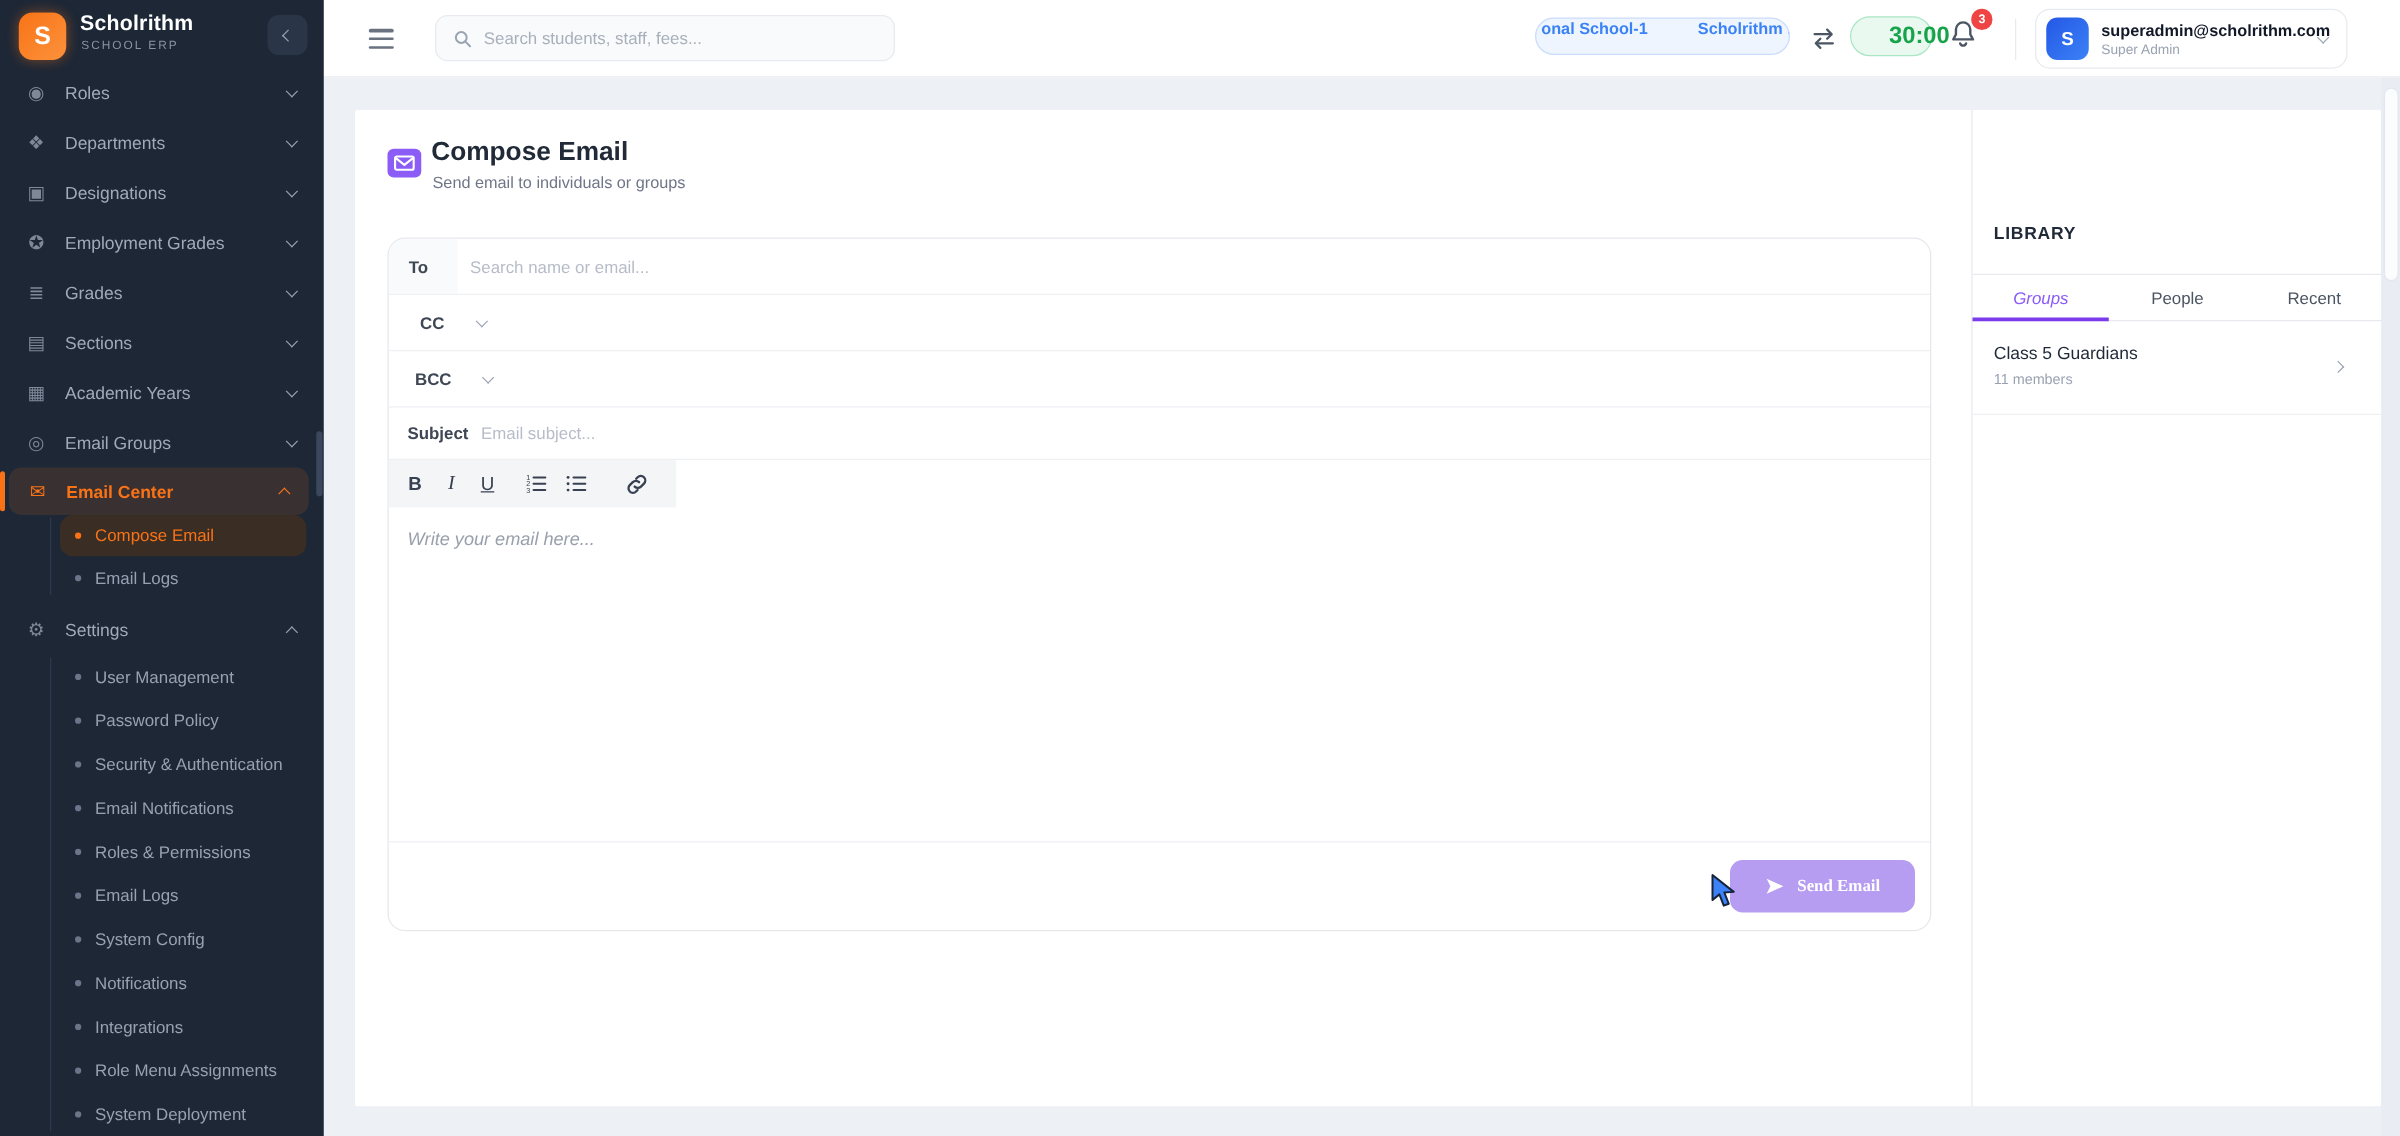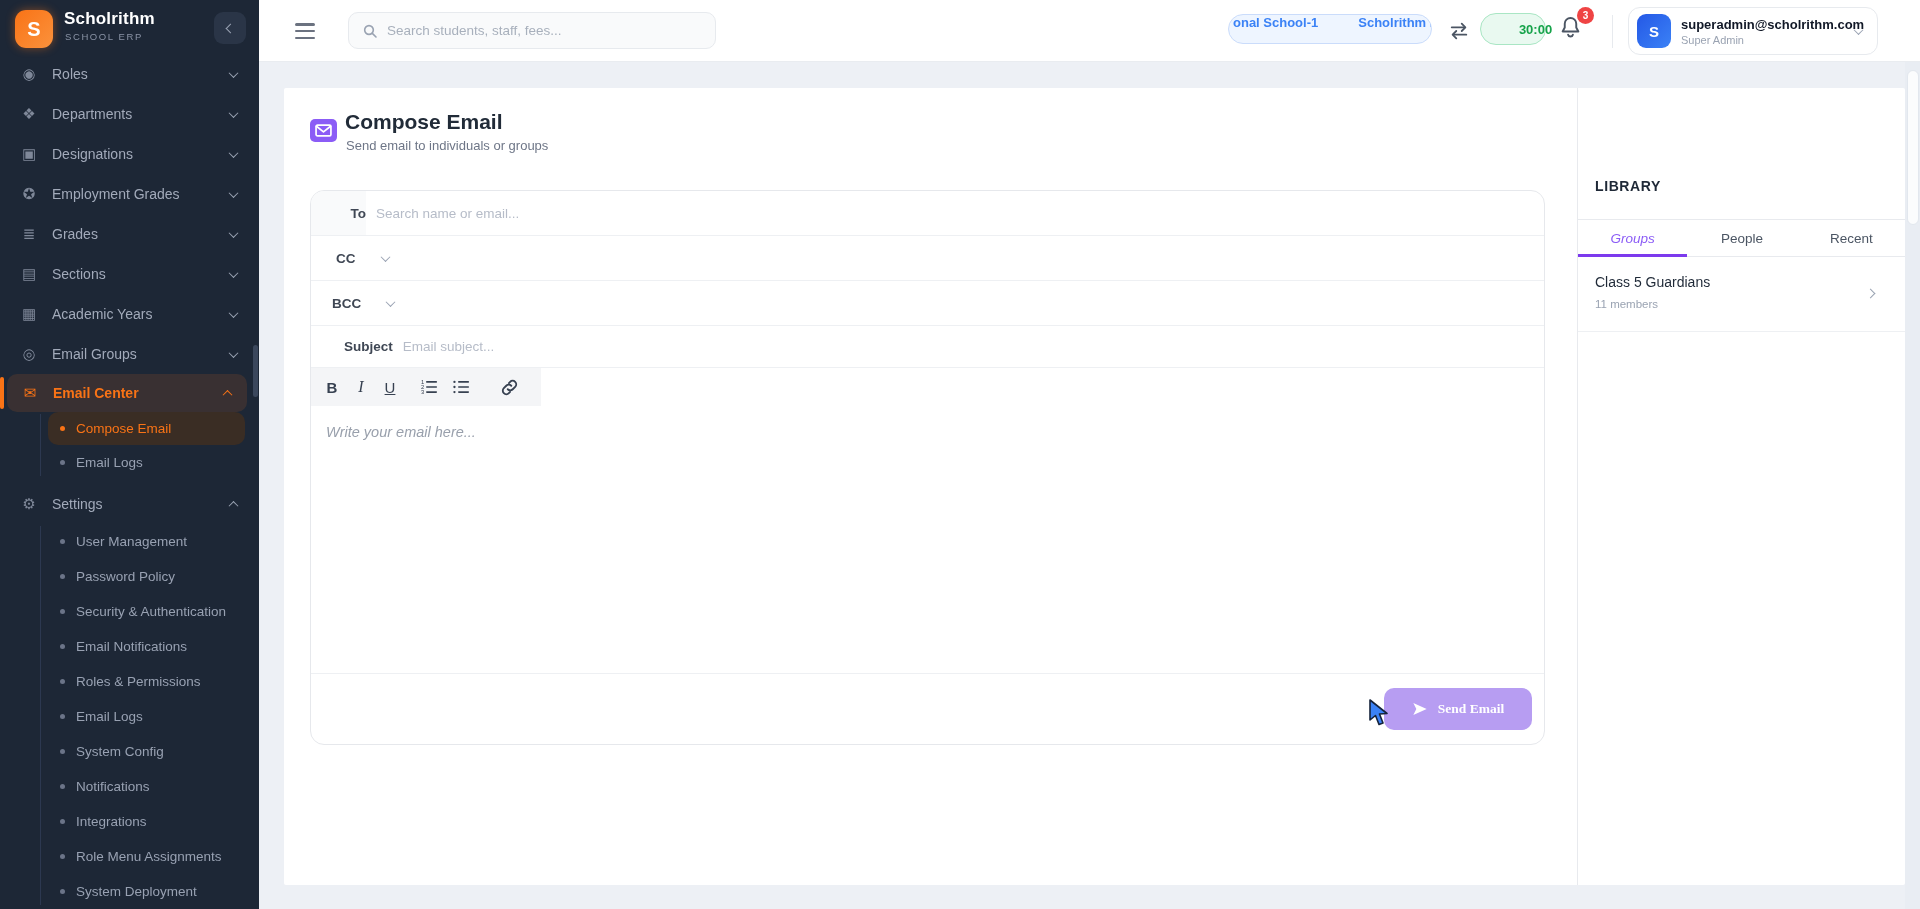--- a/index.html
+++ b/index.html
@@ -53,21 +53,21 @@
   .search-input { border:none; outline:none; background:transparent; margin-left:9px; width:320px; font-size:13.5px; color:#374151; font-family:"Liberation Sans",sans-serif; }
   .search-input::placeholder { color:#a8b0bc; }
   .school-pill { position:absolute; left:969px; top:14px; width:204px; height:30px; border-radius:15px; background:#eef5ff; border:1px solid #cadcfb;
     overflow:hidden; display:flex; white-space:nowrap; }
   .school-pill span { color:#3b82f6; font-size:13px; font-weight:bold; }
   .school-pill .s1 { margin-left:4px; }
   .school-pill .s2 { margin-left:40px; }
   .swap-icon { position:absolute; left:1189px; top:21px; }
   .timer-pill { position:absolute; left:1221px; top:13px; width:66px; height:32px; border-radius:16px; background:#e9f9f0; border:1.5px solid #a9e6c4;
     display:flex; align-items:center; justify-content:center; gap:5px; }
-  .timer-pill span { color:#16a34a; font-size:13px; font-weight:bold;margin-left:40px; }
+  .timer-pill span { color:#16a34a; font-size:19px; font-weight:bold;margin-left:40px; }
   .bell-wrap { position:absolute; left:1300px; top:15px; width:30px; height:32px; cursor:pointer; }
   .badge { position:absolute; left:18px; top:-8px; min-width:17px; height:17px; border-radius:9px; background:#ef4444; color:#fff;
     font-size:10px; font-weight:bold; display:flex; align-items:center; justify-content:center; }
   .topbar-divider { position:absolute; left:1353px; top:15px; width:1px; height:33px; background:#e7eaee; }
   .user-chip { position:absolute; left:1369px; top:7px; width:250px; height:48px; background:#fff; border:1px solid #e7eaee; border-radius:12px;
     display:flex; align-items:center; cursor:pointer; }
   .avatar { width:34px; height:34px; margin-left:8px; border-radius:9px; background:linear-gradient(135deg,#2458e6,#3b82f6); color:#fff;
     font-weight:bold; font-size:15px; display:flex; align-items:center; justify-content:center; flex:none; }
   .user-texts { margin-left:10px; width:172px; }
   .user-email { color:#111827; font-size:13px; font-weight:bold; }
@@ -77,31 +77,31 @@
   
   .main-panel { position:absolute; left:284px; top:88px; width:1621px; height:797px; background:#ffffff; border-radius:2px; }
   .page-head-icon { position:absolute; left:26px; top:31px; width:27px; height:23px; border-radius:5px; background:#8b5cf6;
     display:flex; align-items:center; justify-content:center; }
   .page-title { position:absolute; left:61px; top:22px; font-size:21px; font-weight:bold; color:#212b38; }
   .page-sub { position:absolute; left:62px; top:50px; font-size:13px; color:#6e7687;text-align:center; }
 
   .card { position:absolute; left:26px; top:102px; width:1235px; height:555px; background:#fff; border:1px solid #e6e8ec; border-radius:14px; }
   .row { position:relative; display:flex; align-items:center; border-bottom:1px solid #eef0f3; }
   .row-to { height:45px; }
-  .to-cell { width:55px; height:100%; background:#f9fafb; border-top-left-radius:13px; display:flex; align-items:center;justify-content:flex-end; }
+  .to-cell { width:55px; height:100%; background:#f9fafb; border-top-left-radius:13px; display:flex; align-items:center; }
   .field-label { font-size:13.5px; font-weight:bold; color:#3f4754; }
   .to-cell .field-label { margin-left:16px; }
   .row-input { border:none; outline:none; flex:1; margin-left:10px; font-size:13.5px; color:#374151; font-family:"Liberation Sans",sans-serif; }
   .row-input::placeholder { color:#b6bcc8; }
   .row-cc,.row-bcc { height:45px; }
   .row-cc .field-label { margin-left:25px; }
   .row-bcc .field-label { margin-left:21px; }
   .row .chev-toggle { margin-left:26px; }
   .row-subject { height:42px; }
-  .row-subject .field-label { margin-left:33px; }
+  .row-subject .field-label { margin-left:15px; }
   .toolbar { position:relative; height:38px; border-bottom:none; display:flex; align-items:center; }
   .toolbar-bg { position:absolute; left:0; top:0; width:230px; height:38px; background:#f4f5f7; }
   .tb-btn { position:relative; z-index:1; width:26px; height:26px; display:flex; align-items:center; justify-content:center;
     color:#374151; font-size:15px; cursor:pointer; }
   .tb-bold { margin-left:8px; font-weight:bold; }
   .tb-italic { margin-left:3px; font-style:italic; font-family:"Liberation Serif",serif; font-size:16px; }
   .tb-under { margin-left:3px; text-decoration:underline; }
   .tb-ol { margin-left:13px; } .tb-ul { margin-left:6px; } .tb-link { margin-left:22px; }
   .editor { position:relative; height:267px; }
   .editor-placeholder { position:absolute; left:15px; top:18px; font-size:14.5px; font-style:italic; color:#99a0ac; }

